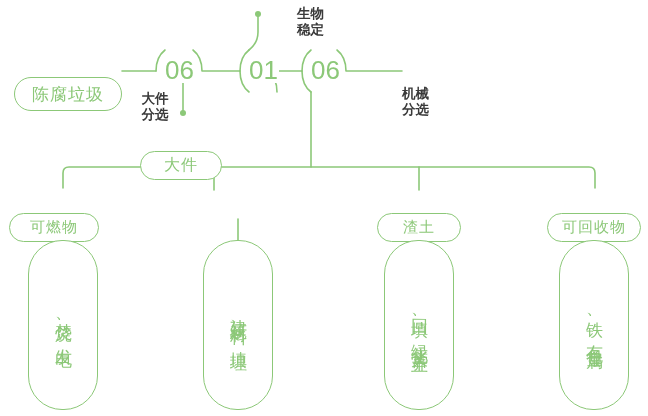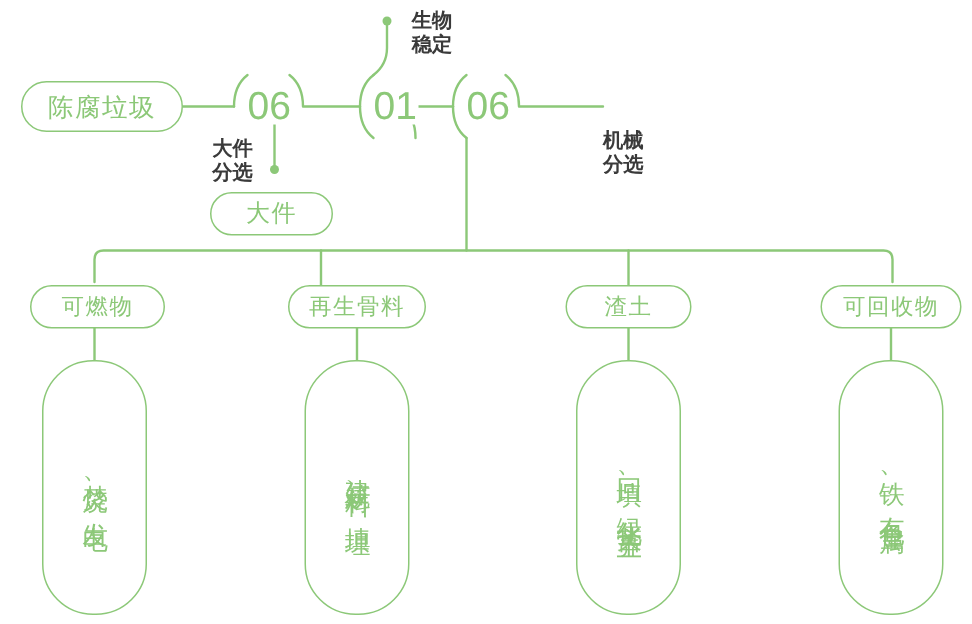--- a/index.html
+++ b/index.html
@@ -31,20 +31,21 @@
     box-sizing: border-box;
     border: 1.6px solid #8CC878;
     border-radius: 999px;
     color: #8CC878;
     display: flex;
     align-items: center;
     justify-content: center;
     background: #ffffff;
     letter-spacing: 1px;
     white-space: nowrap;
+    margin-top: 23px;
   }
 
   
   .stagenum {
     position: absolute;
     color: #8CC878;
     font-size: 26px;
     font-weight: 400;
     letter-spacing: 0px;
     background: #ffffff;
@@ -161,34 +162,31 @@
   </div>
   <div class="stagenum" style="left:248px; top:57px;">
     <span>01</span>
   </div>
   <div class="stagenum" style="left:310px; top:57px;">
     <span>06</span>
   </div>
 
   <div class="caption" style="left:131px; top:91px; width:48px;">大件
 分选</div>
-  <div class="caption" style="left:264px; top:6px; width:48px; text-align:center;">生物
+  <div class="caption" style="left:276px; top:6px; width:48px; text-align:right;">生物
 稳定</div>
   <div class="caption" style="left:354px; top:86px; width:48px; text-align:left;margin-left:48px;">机械
 分选</div>
 
   <div class="pill" style="left:140px; top:128px; width:82px; height:29px; font-size:16px;">
     <span>大件</span>
   </div>
 
-  <div class="pill" style="left:20px; top:190px; width:90px; height:29px; font-size:15px;">
+  <div class="pill" style="left:9px; top:190px; width:90px; height:29px; font-size:15px;">
     <span>可燃物</span>
-  </div>
-  <div class="pill" style="left:192px; top:190px; width:92px; height:29px; font-size:15px;">
-    <span>再生骨料</span>
   </div>
   <div class="pill" style="left:377px; top:190px; width:84px; height:29px; font-size:15px;">
     <span>渣土</span>
   </div>
   <div class="pill" style="left:547px; top:190px; width:94px; height:29px; font-size:15px;text-align:right;">
     <span>可回收物</span>
   </div>
 
   <div class="vbox" style="left:28px; top:240px; width:70px; height:170px;">
     <div class="vtext">焚烧、发电</div>

